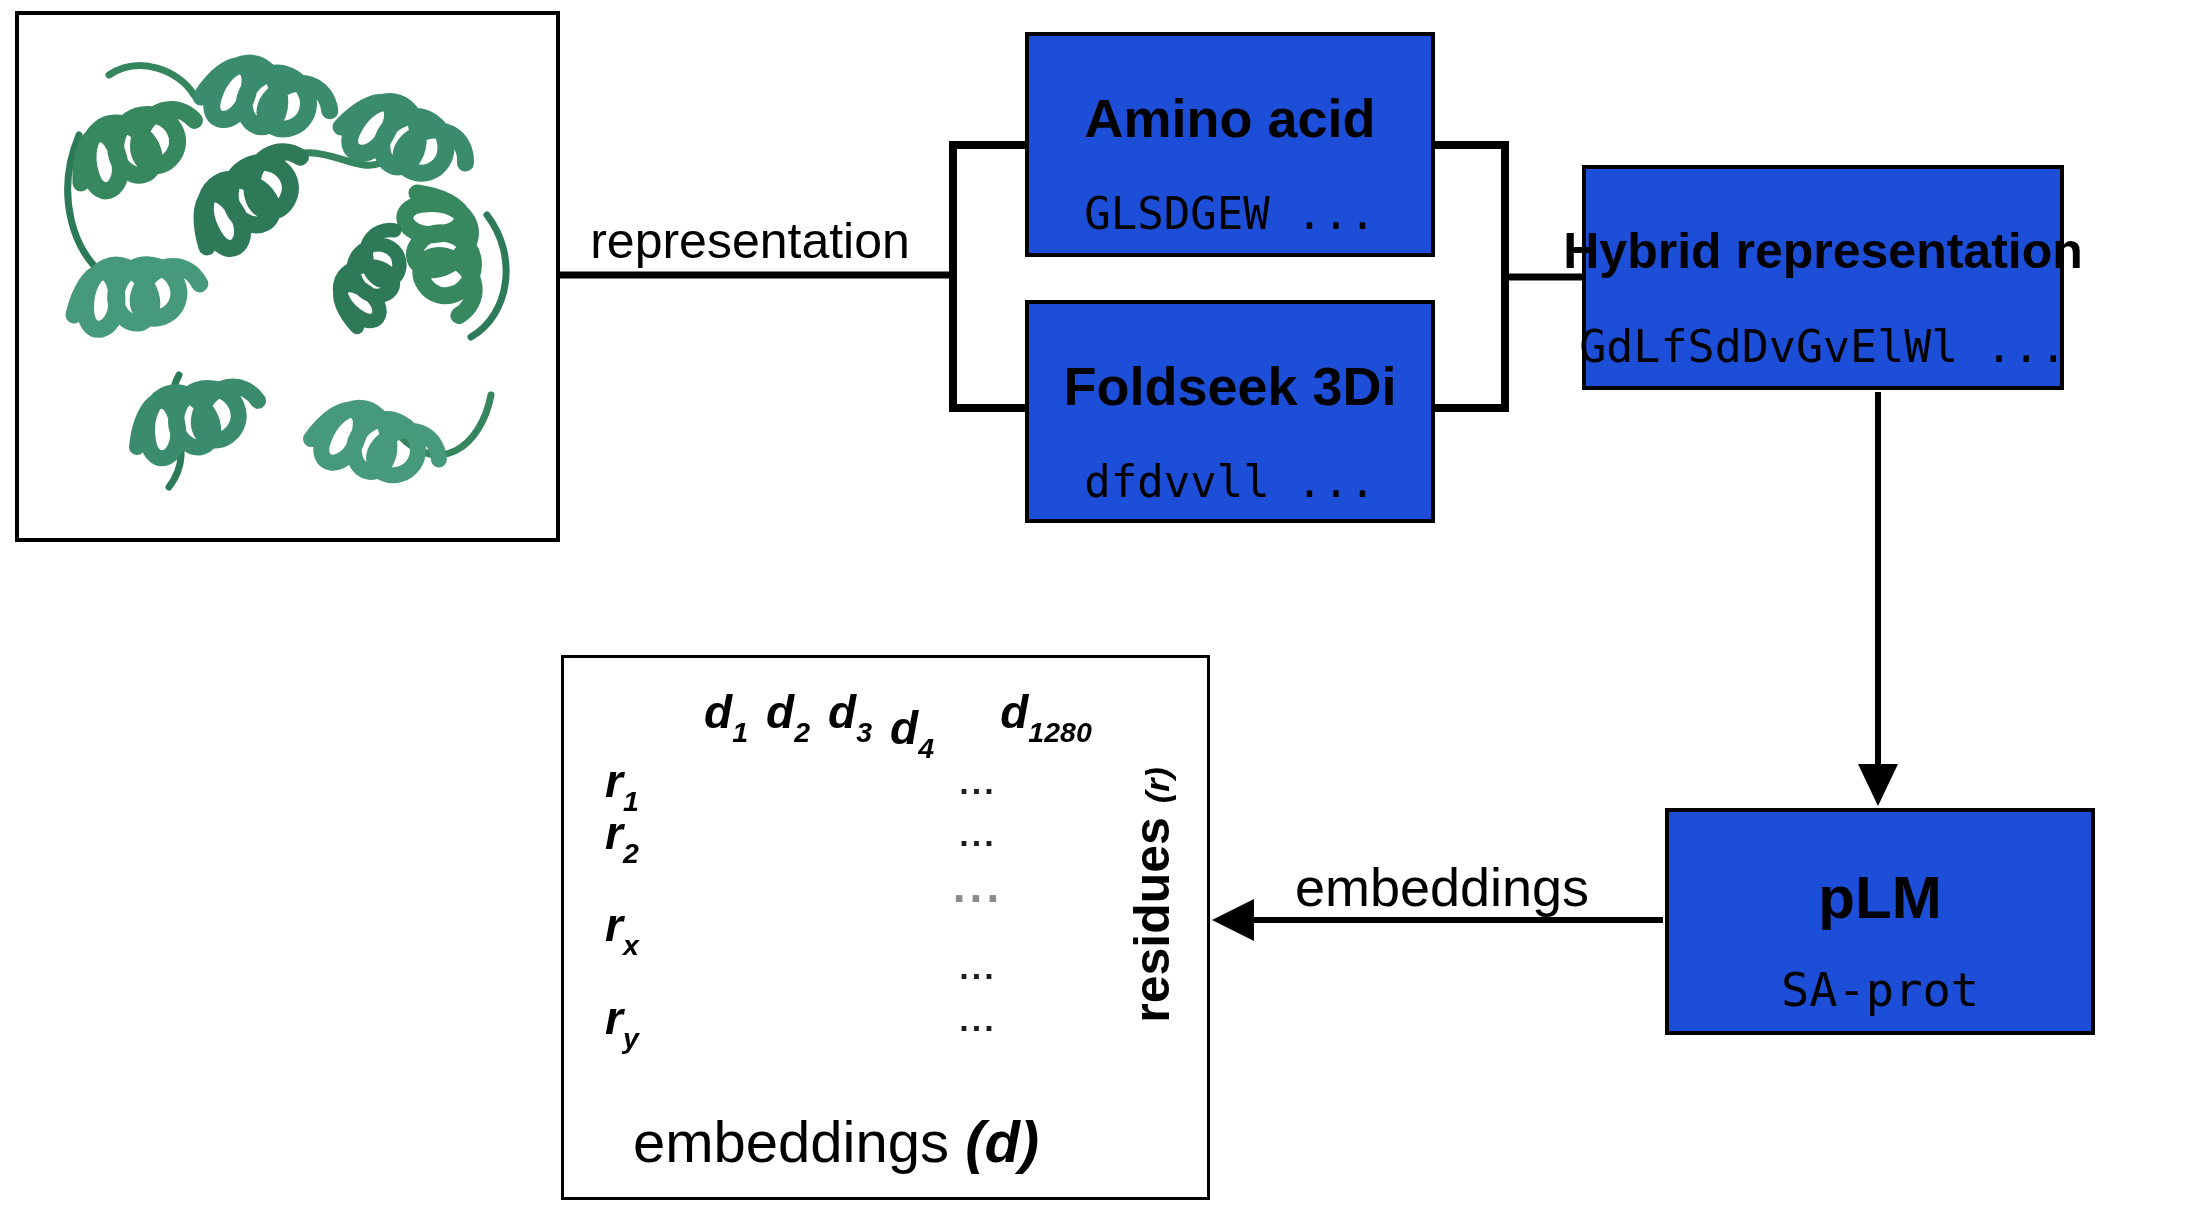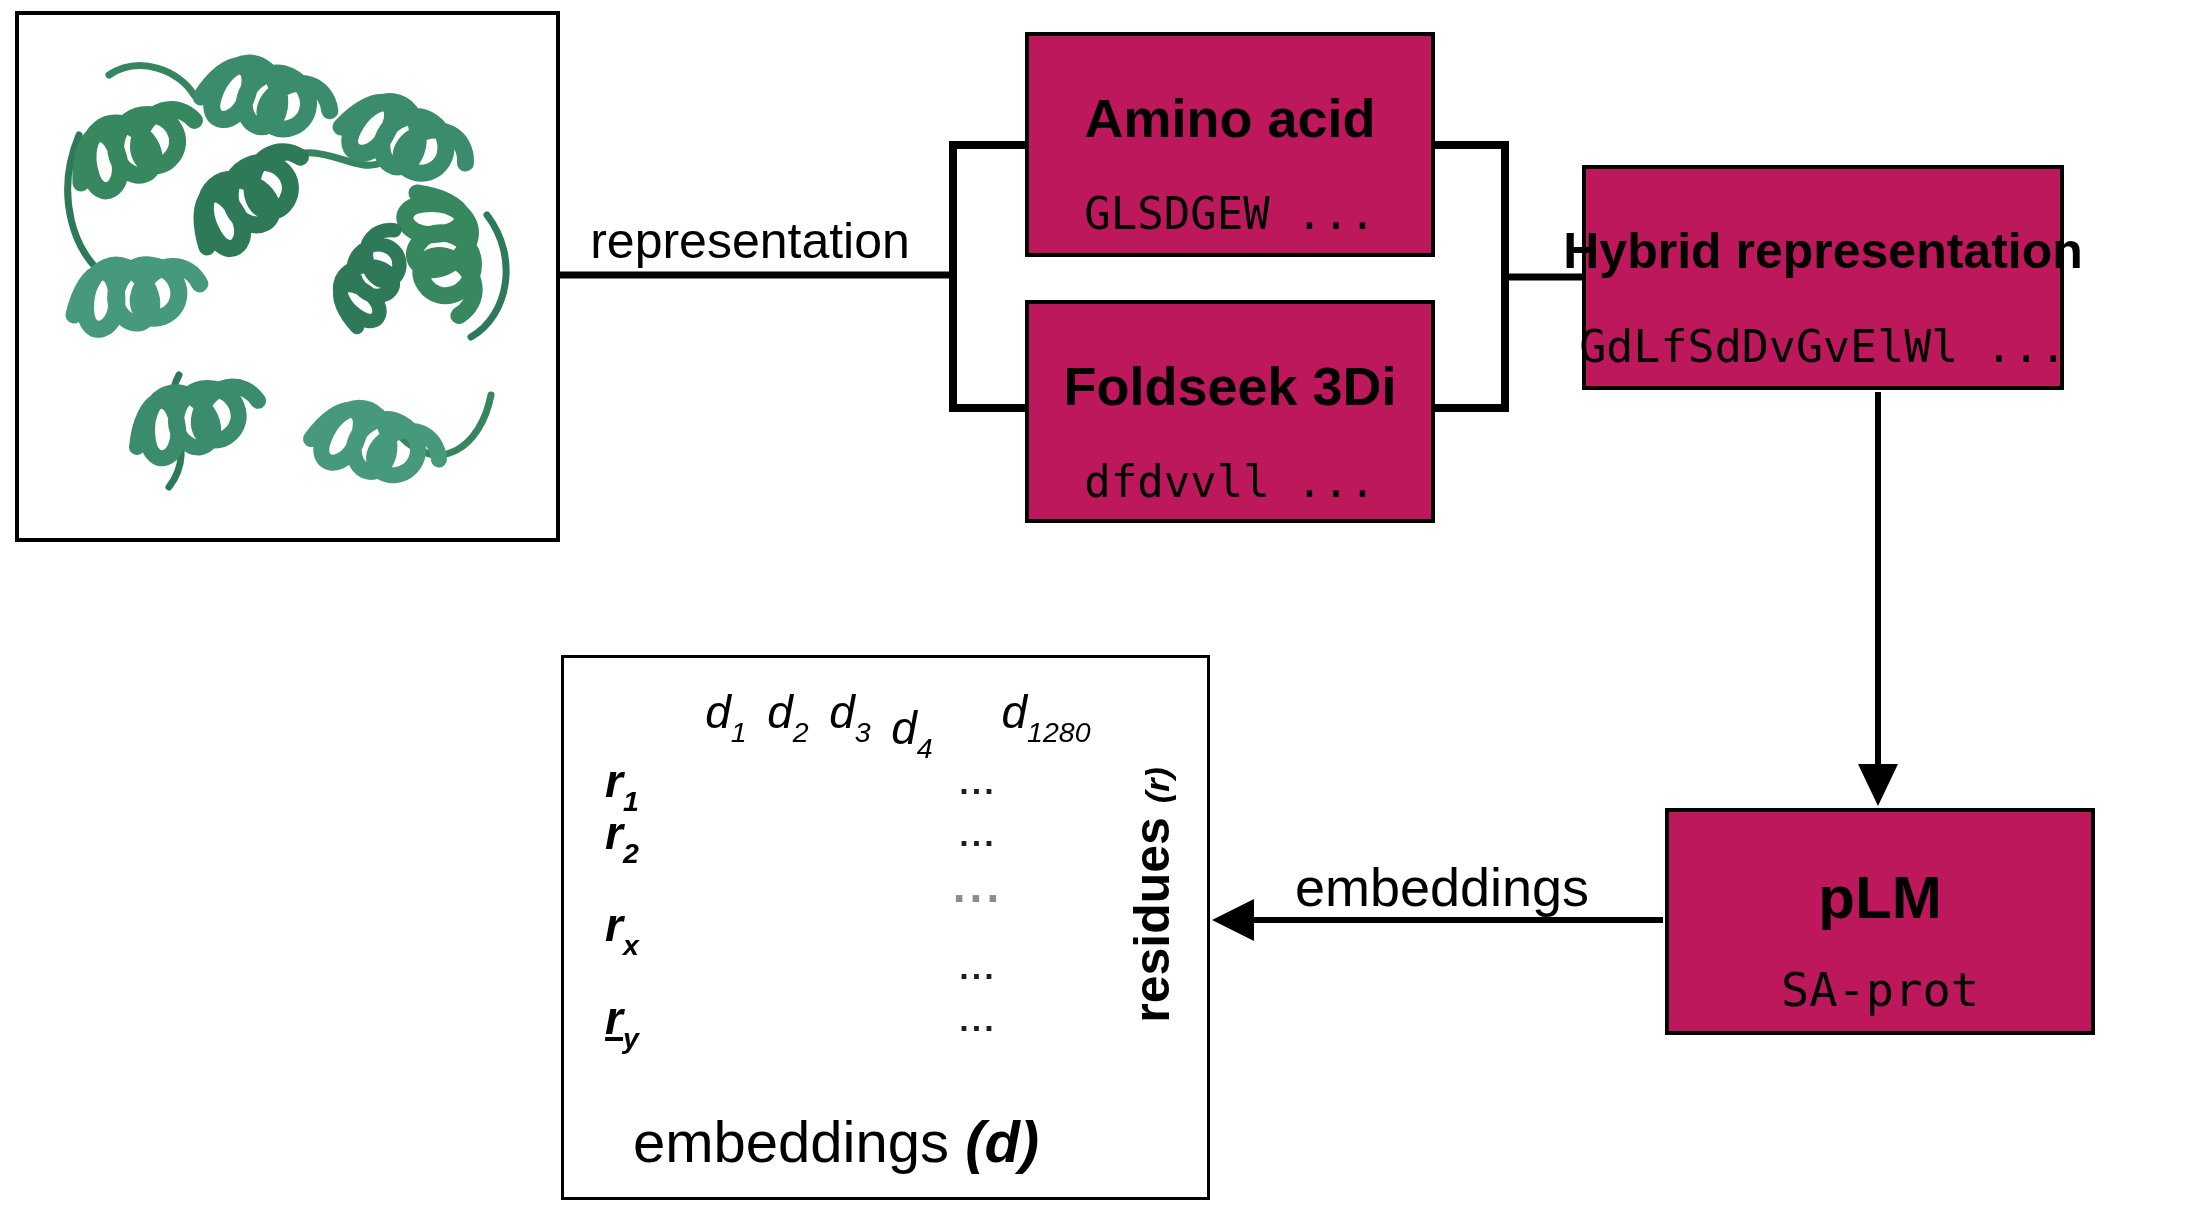--- a/index.html
+++ b/index.html
@@ -3,42 +3,42 @@
 <meta charset="utf-8">
 <style>
   html,body{margin:0;padding:0;background:#ffffff;}
   #stage{
     position:relative;width:2196px;height:1222px;background:#ffffff;
     font-family:"Liberation Sans",sans-serif;color:#000;overflow:hidden;
   }
   .abs{position:absolute;}
   svg.layer{position:absolute;left:0;top:0;width:2196px;height:1222px;}
   .box{
-    position:absolute;border:4px solid #000;background:#be185d;box-sizing:border-box;
+    position:absolute;border:4px solid #000;background:#1d4ed8;box-sizing:border-box;
     display:flex;flex-direction:column;align-items:center;justify-content:flex-start;
     padding-top:42px;gap:16px;text-align:center;
   }
   .box .title{font-weight:bold;line-height:80px;height:80px;white-space:nowrap;}
   .box .seq{font-family:"DejaVu Sans Mono",monospace;line-height:80px;height:80px;white-space:nowrap;}
   .t-amino .title,.t-fold .title{font-size:54px;}
   .t-amino .seq,.t-fold .seq{font-size:44px;}
   .t-hybrid .title{font-size:50px;}
   .t-hybrid .seq{font-size:45px;}
   .t-plm{padding-top:46px;gap:12px;}
   .t-plm .title{font-size:60px;}
   .t-plm .seq{font-size:47px;}
   .flowlabel{font-size:50px;white-space:nowrap;text-align:center;}
   .lab-embed{font-size:54px;}
   .protein-box{position:absolute;left:15px;top:11px;width:545px;height:531px;
     border:4px solid #000;box-sizing:border-box;background:#fff;}
   .matrix-box{position:absolute;left:561px;top:655px;width:649px;height:545px;
     border:3px solid #000;box-sizing:border-box;background:#fff;}
   .cell-label{position:absolute;width:140px;text-align:center;font-style:italic;
     font-size:46px;line-height:52px;white-space:nowrap;}
-  .d-label{font-weight:400;}
+  .d-label{font-weight:700;}
   .r-label{font-weight:600;}
   .cell-label sub{font-size:62%;position:relative;top:0.12em;font-style:italic;}
   .rowdots{position:absolute;width:90px;text-align:center;font-size:34px;font-weight:700;
     letter-spacing:3px;color:#1c1c1c;line-height:48px;}
   .centerdots{position:absolute;width:120px;text-align:center;font-size:46px;font-weight:800;
     letter-spacing:4px;line-height:48px;}
   .axis-x{position:absolute;left:633px;top:1108px;width:400px;text-align:center;
     font-size:58px;white-space:nowrap;}
   .axis-x .sym{font-style:italic;font-weight:600;}
   .axis-y{position:absolute;left:952px;top:867px;width:400px;height:56px;text-align:center;
@@ -151,21 +151,21 @@
     <span>d</span><sub>4</sub></div>
   <div class="cell-label d-label" style="left:976px;top:686px;">
     <span>d</span><sub>1280</sub></div>
 
   <div class="cell-label r-label" style="left:552px;top:755px;">
     <span>r</span><sub>1</sub></div>
   <div class="cell-label r-label" style="left:552px;top:807px;">
     <span>r</span><sub>2</sub></div>
   <div class="cell-label r-label" style="left:552px;top:899px;">
     <span>r</span><sub>x</sub></div>
-  <div class="cell-label r-label" style="left:552px;top:992px;text-decoration:underline;">
+  <div class="cell-label r-label" style="left:552px;top:992px;">
     <span>r</span><sub>y</sub></div>
 
   <div class="rowdots" style="left:933px;top:758px;">...</div>
   <div class="rowdots" style="left:933px;top:810px;">...</div>
   <div class="rowdots" style="left:933px;top:943px;">...</div>
   <div class="rowdots" style="left:933px;top:995px;">...</div>
 
   <div class="centerdots" style="left:918px;top:862px;color:#8c8c8c;">...</div>
 
   <div class="axis-x">

